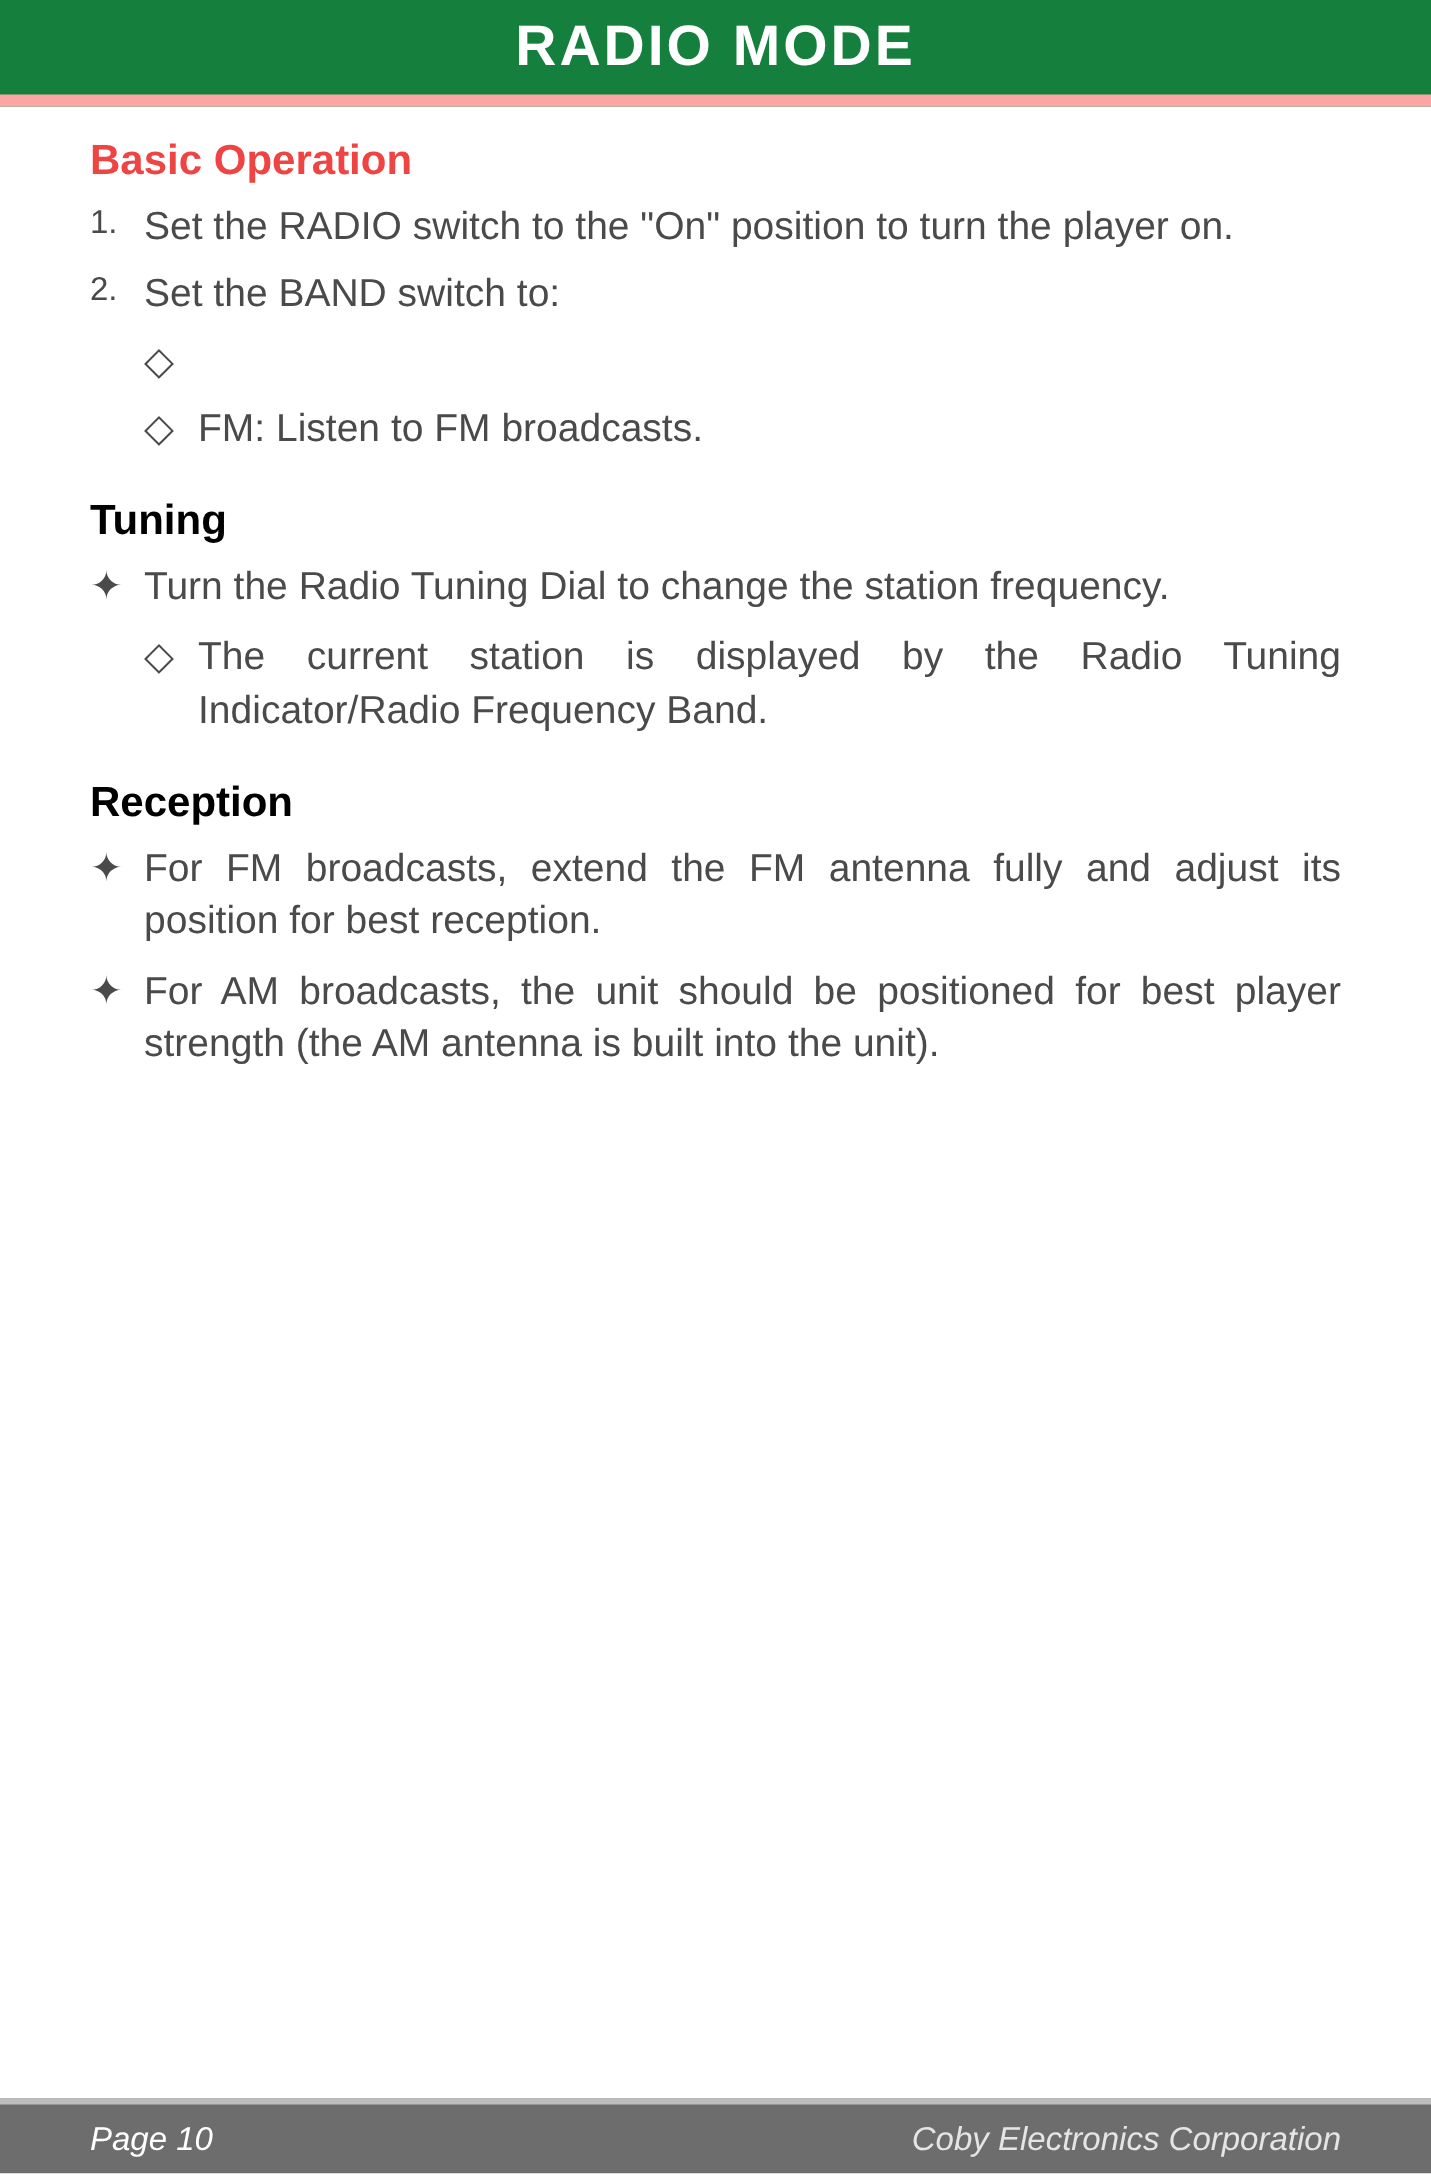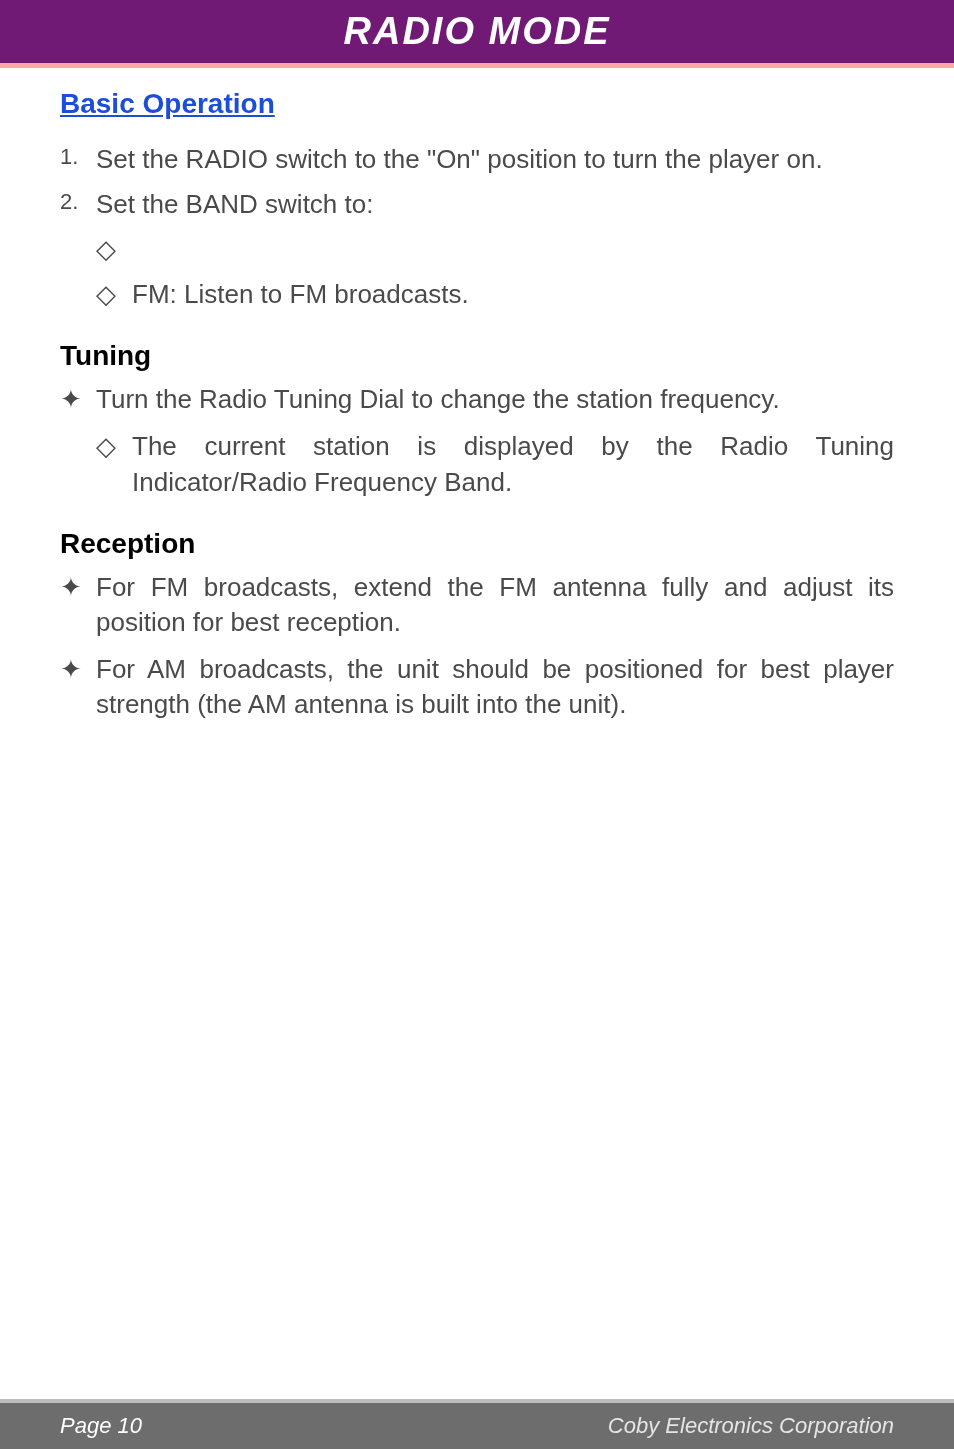--- a/index.html
+++ b/index.html
@@ -10,42 +10,40 @@
     body {
       width: 954px;
       height: 1449px;
       background: #ffffff;
       font-family: Arial, Helvetica, sans-serif;
       color: #4a4a4a;
       position: relative;
     }
     .header-band {
       width: 100%;
-      background: #701a75;
+      background: #15803d;
       padding: 10px 0;
-      border-bottom: 5px solid #fca5a5;
-      font-style: italic;
+      border-bottom: 8px solid #fca5a5;
     }
     .header-title {
       text-align: center;
       color: #ffffff;
       font-size: 38px;
       font-weight: bold;
       letter-spacing: 2px;
       font-family: "Century Gothic", Futura, Arial, sans-serif;
     }
     .content {
       padding: 20px 60px 0 60px;
     }
     .section-title {
       font-size: 28px;
       font-weight: bold;
-      text-decoration: underline;
-      color: #1d4ed8;
-      margin-bottom: 22px;
+      color: #ef4444;
+      margin-bottom: 10px;
       font-family: "Century Gothic", Futura, Arial, sans-serif;
     }
     .subsection-title {
       font-size: 28px;
       font-weight: bold;
       color: #000000;
       margin-top: 28px;
       margin-bottom: 10px;
       font-family: "Century Gothic", Futura, Arial, sans-serif;
     }

